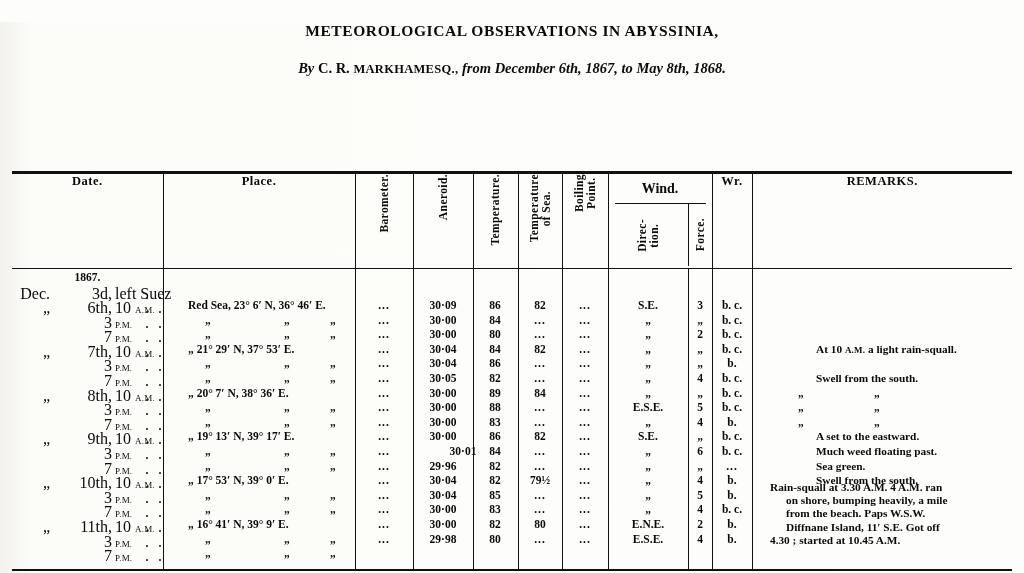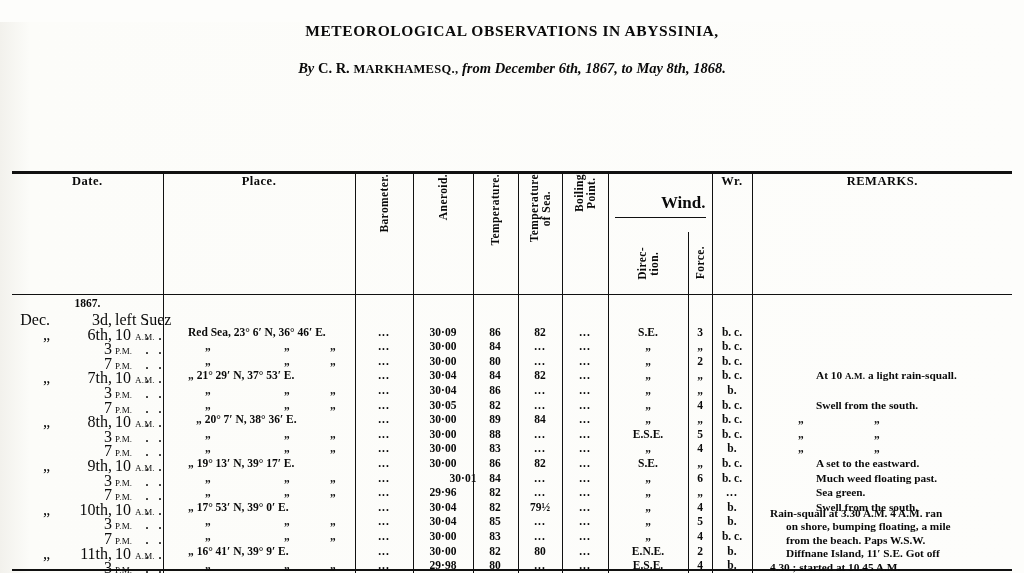--- a/index.html
+++ b/index.html
@@ -78,25 +78,25 @@
     letter-spacing: .4px;
     line-height: 1.05;
     display: inline-block;
     text-align: center;
     white-space: pre-line;
   }
   .wind-group { padding: 0 !important; }
   .wind-top {
     height: 30px;
     line-height: 30px;
-    text-align: right;
-    font-size: 17px;
+    text-align: center;
+    font-size: 14px;
     font-weight: 700;
     border-bottom: 1.5px solid #111;
-    margin: 14px 6px;
+    margin: 0 6px;
   }
   .wind-sub { display: flex; height: 62px; }
   .wind-sub > div {
     flex: 1;
     display: flex;
     align-items: center;
     justify-content: center;
   }
   .wind-sub .dirc { border-right: 1.5px solid #111; flex: 0 0 80px; }
   .wind-sub .forc { flex: 0 0 24px; }
@@ -319,21 +319,21 @@
             <span class="cell ctr" style="left: 636px; width: 72px; margin-left: -36px;">„</span>
             <span class="cell ctr" style="left: 688px; width: 20px; margin-left: -10px;">4</span>
             <span class="cell ctr" style="left: 720px; width: 38px; margin-left: -19px;">b. c.</span>
             <span class="remarks-cell">Swell from the south.</span>
           </div>
           <div class="r">
             <span class="d-pref" style="left: 4px;">„</span>
             <span class="d-day" style="left: 38px;">8th,</span>
             <span class="d-ampm" style="left: 103px;">10 <span class="sc">A.M.</span></span>
             <span class="d-lead" style="left: 133px;">..</span>
-            <span class="cell" style="left: 176px; margin-left: 8px;">„   20° 7′ N, 38° 36′ E.</span>
+            <span class="cell" style="left: 176px;">„   20° 7′ N, 38° 36′ E.</span>
             <span class="cell ctr ell" style="left: 372px; width: 40px; margin-left: -20px;">...</span>
             <span class="cell ctr" style="left: 431px; width: 52px; margin-left: -26px;">30·00</span>
             <span class="cell ctr" style="left: 483px; width: 40px; margin-left: -20px;">89</span>
             <span class="cell ctr" style="left: 528px; width: 40px; margin-left: -20px;">84</span>
             <span class="cell ctr ell" style="left: 573px; width: 40px; margin-left: -20px;">...</span>
             <span class="cell ctr" style="left: 636px; width: 72px; margin-left: -36px;">„</span>
             <span class="cell ctr" style="left: 688px; width: 20px; margin-left: -10px;">„</span>
             <span class="cell ctr" style="left: 720px; width: 38px; margin-left: -19px;">b. c.</span>
             <span class="cell" style="left: 786px;">„</span>
             <span class="cell" style="left: 862px;">„</span>
@@ -508,20 +508,20 @@
             <span class="d-ampm" style="left: 103px;"><span class="sc">P.M.</span></span>
             <span class="d-lead" style="left: 133px;">..</span>
             <span class="cell" style="left: 193px;">„</span>
             <span class="cell" style="left: 272px;">„</span>
             <span class="cell" style="left: 318px;">„</span>
           </div>
         </div>
 
       <div class="rm-block" style="top:212px">
         <span>Rain-squall at 3.30 A.M.   4 A.M. ran</span>
-        <span class="ind">on shore, bumping floating, a mile</span>
+        <span class="ind">on shore, bumping heavily, a mile</span>
         <span class="ind">from the beach.    Paps W.S.W.</span>
         <span class="ind">Diffnane Island, 11′ S.E.   Got off</span>
         <span>4.30 ; started at 10.45 A.M.</span>
       </div>
     </div>
   </div>
 </div>
 
 </body></html>

